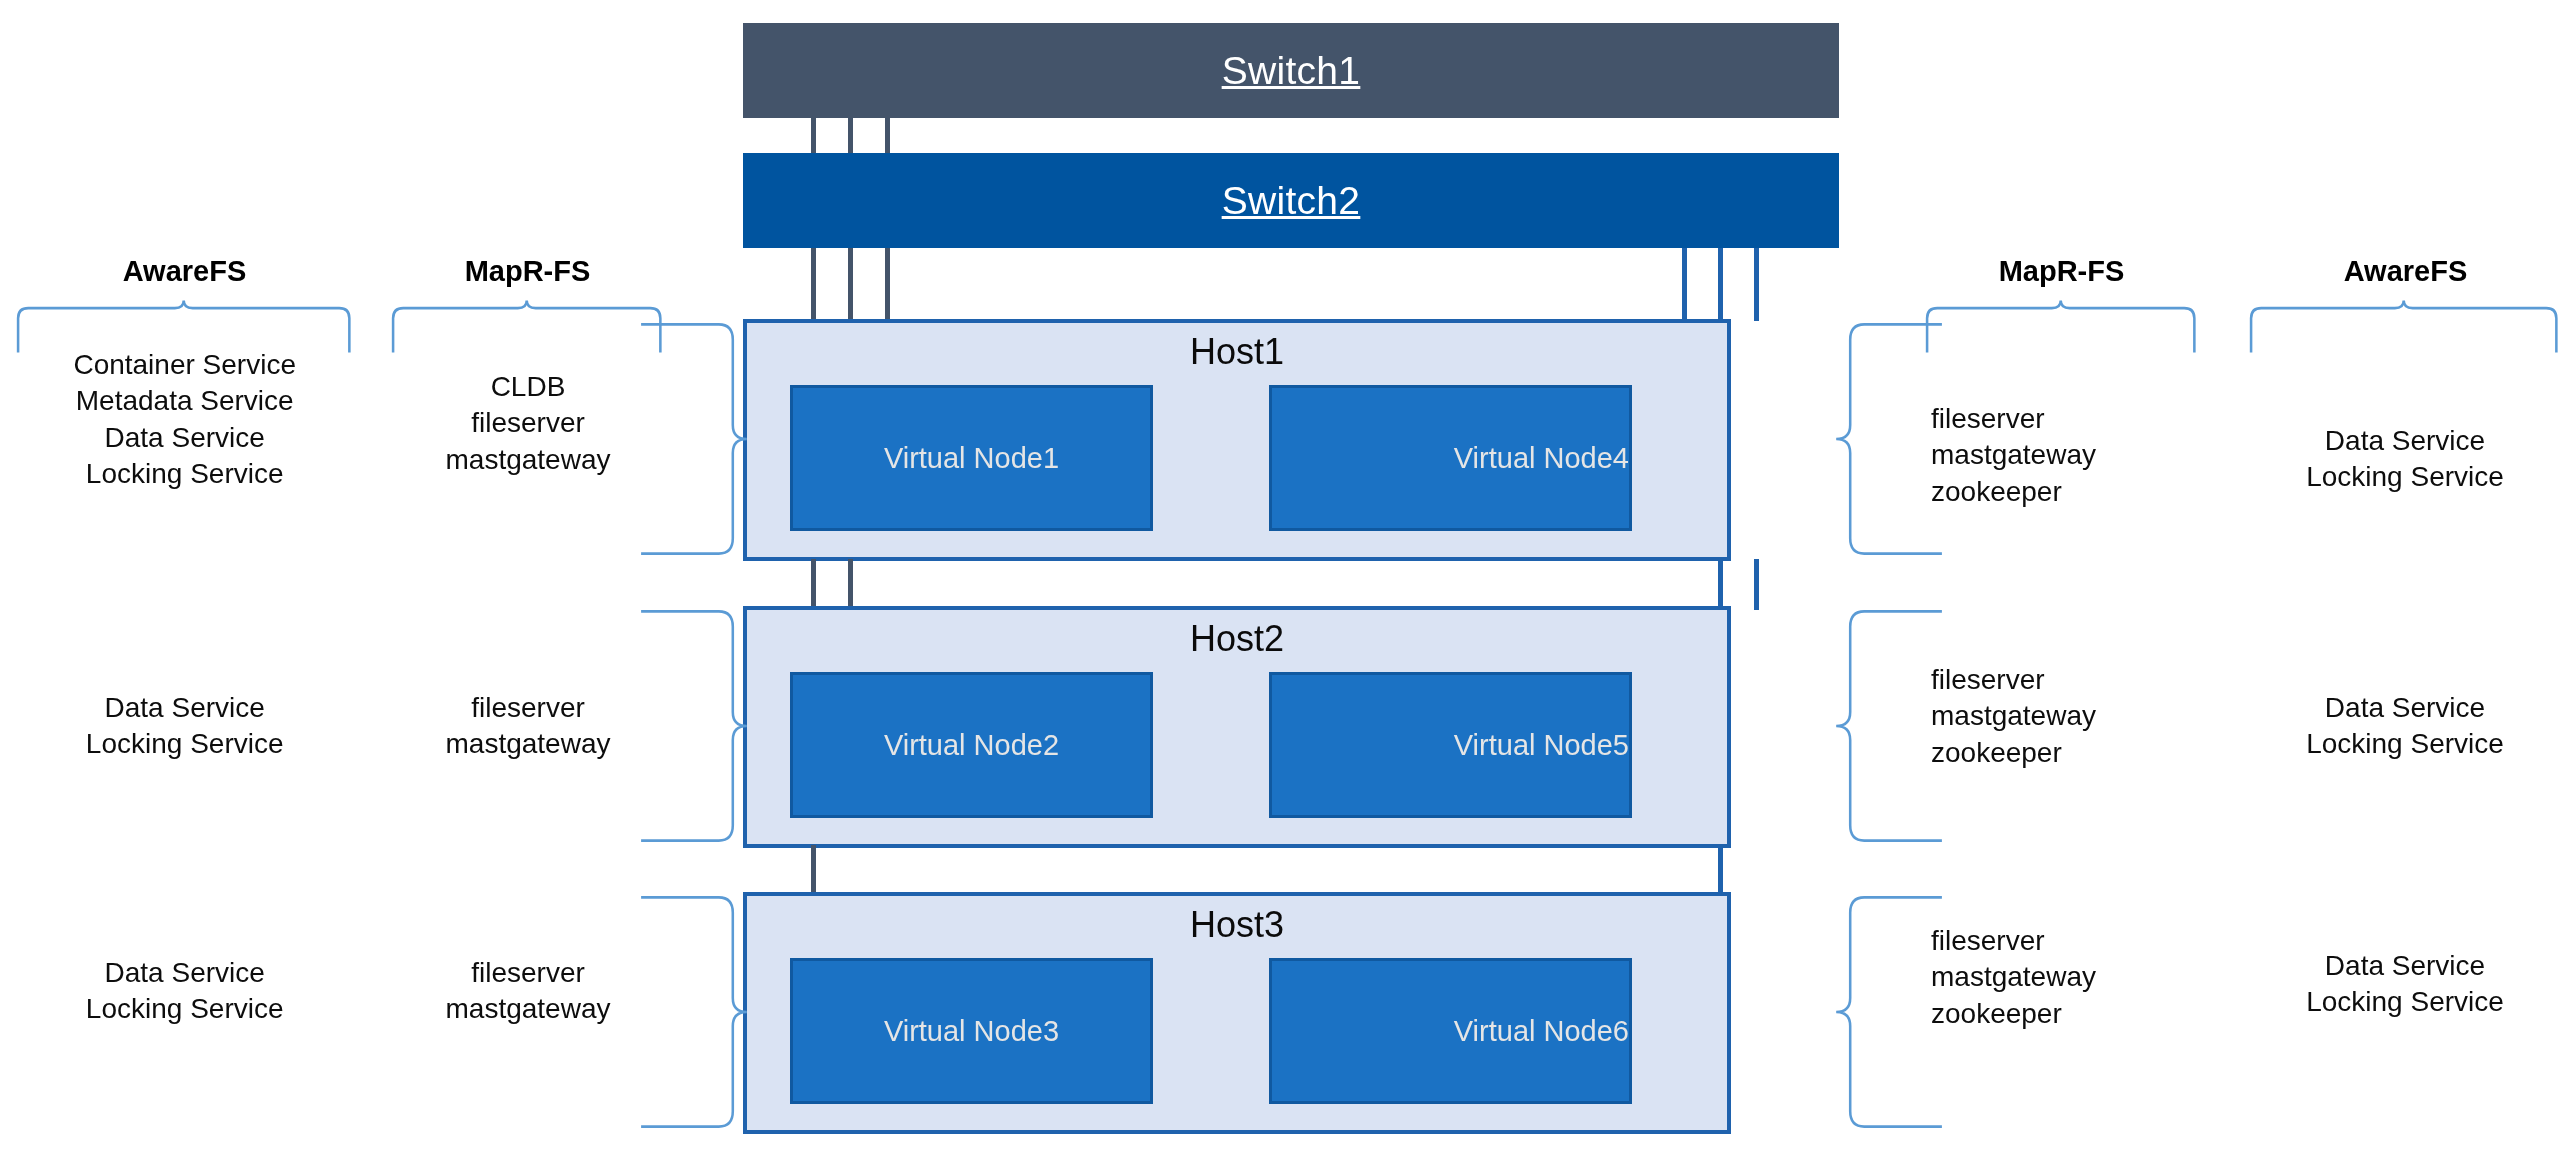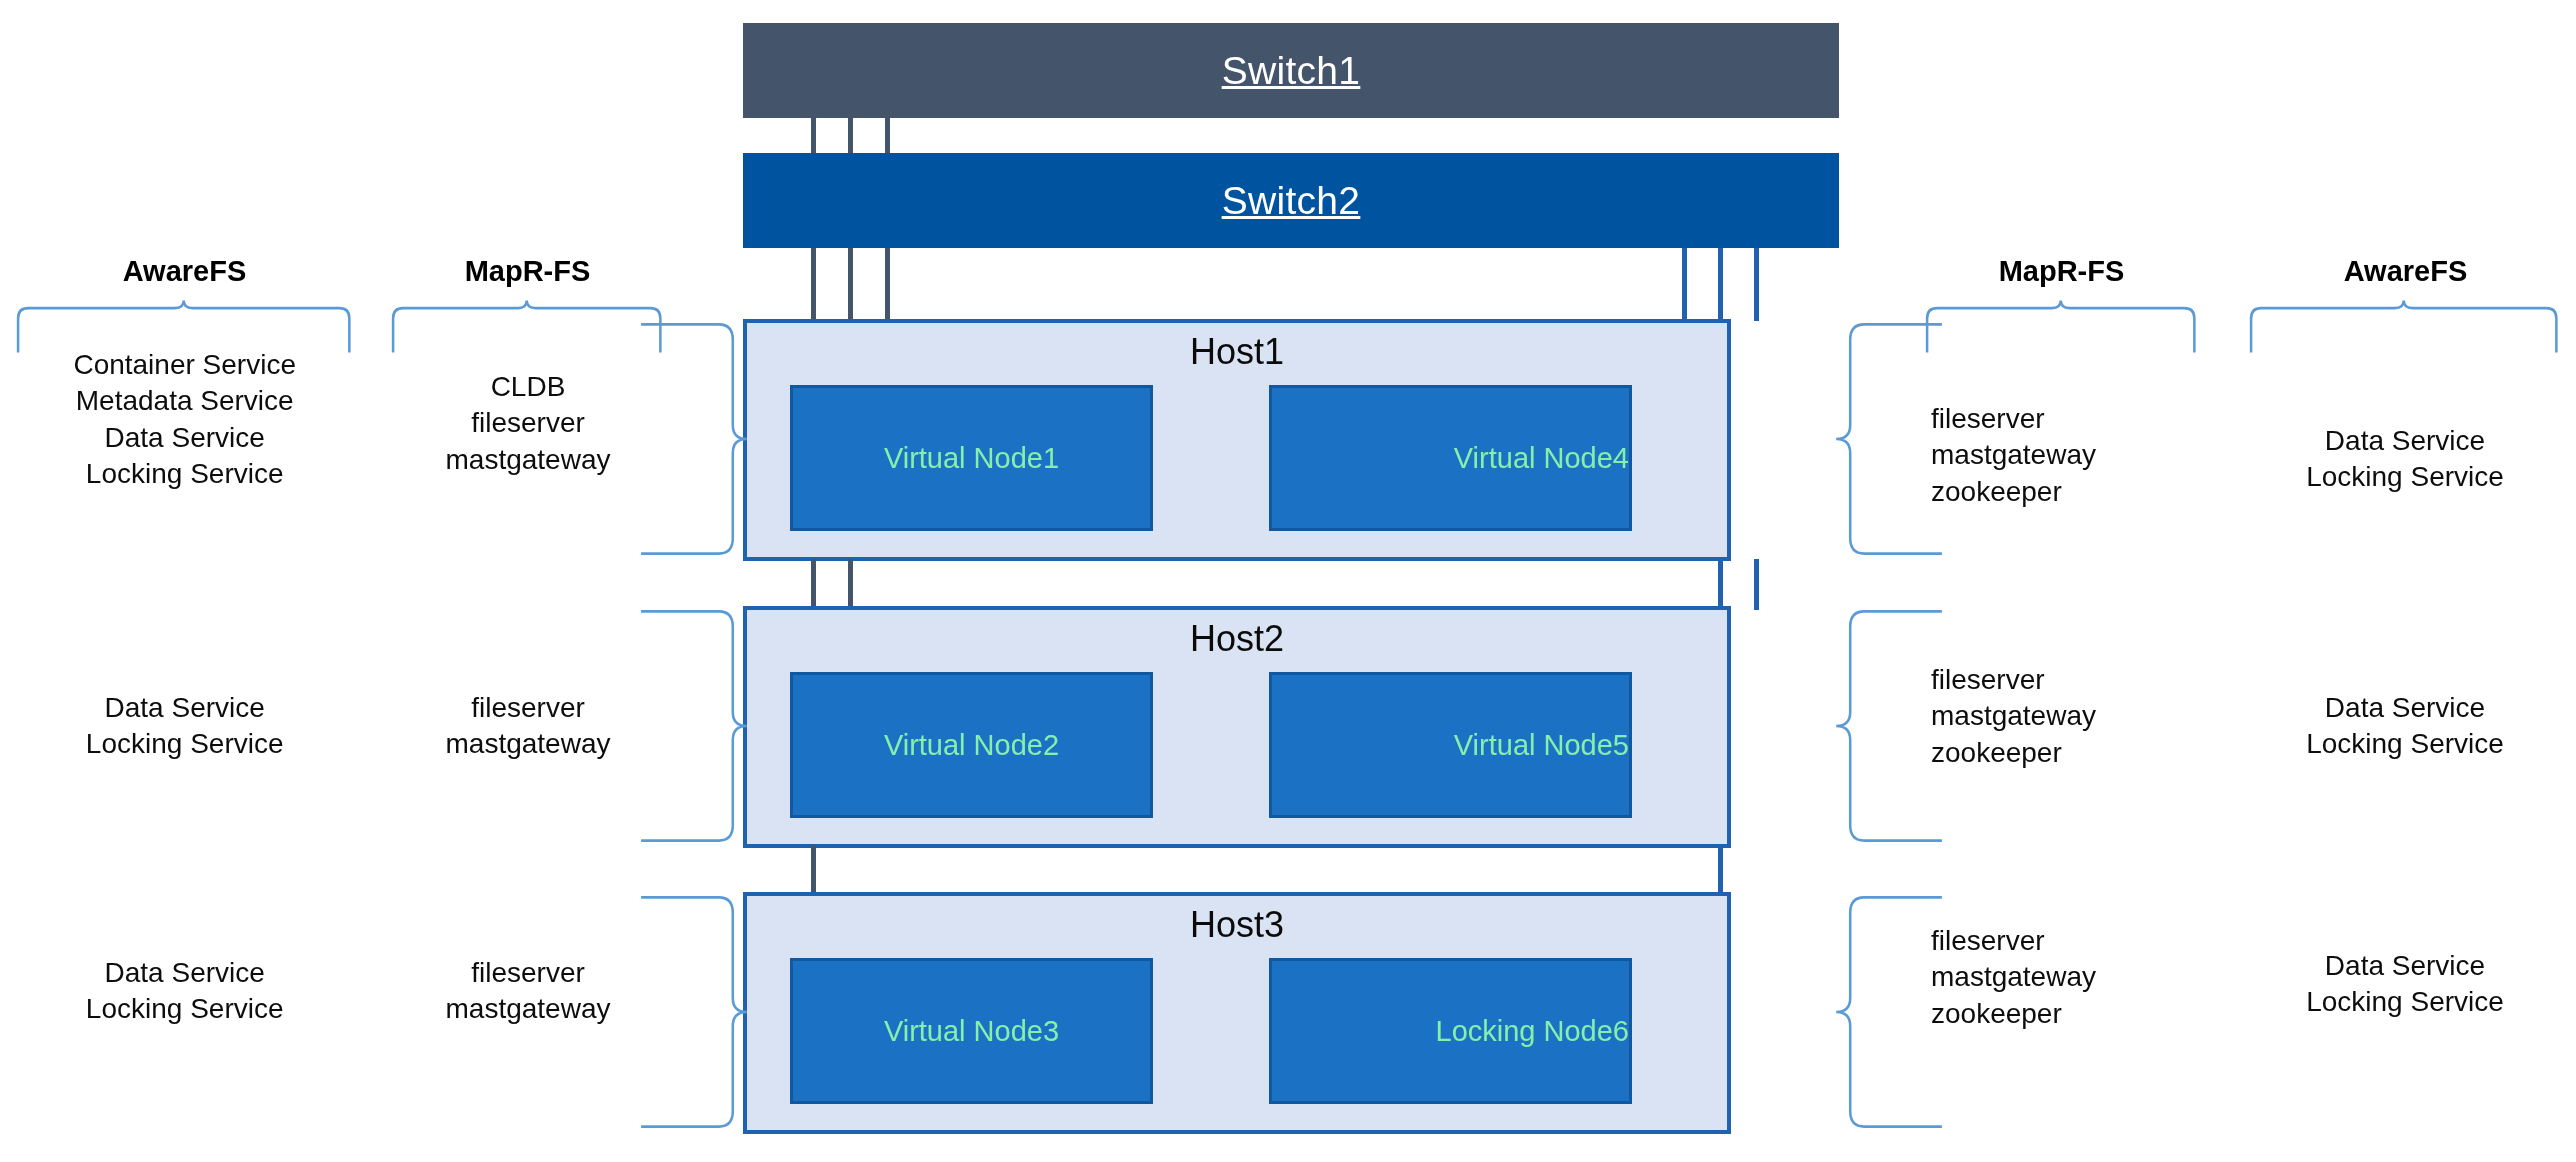--- a/index.html
+++ b/index.html
@@ -66,21 +66,21 @@
     position: absolute;
     top: 62px;
     width: 363px;
     height: 146px;
     background: #1b72c4;
     border: 3.8px solid #1059a0;
     box-sizing: border-box;
     display: flex;
     align-items: center;
     justify-content: center;
-    color: #86efac;
+    color: #e5e5e5;
     font-size: 29px;
   }
   .vnode-left  { left: 43px; }
   .vnode-right { left: 522px; justify-content: flex-end; }
 
   
   .link {
     position: absolute;
     width: 5.1px;
   }
@@ -169,21 +169,21 @@
 
   <div class="link link-dark" style="left:811px; top:845px; height:51px;"></div>
   <div class="link link-blue" style="left:1718px; top:845px; height:51px;"></div>
 
   <div class="host host3">
     <div class="host-title">Host3</div>
     <div class="vnode vnode-left">
       <span>Virtual Node3</span>
     </div>
     <div class="vnode vnode-right">
-      <span>Locking Node6</span>
+      <span>Virtual Node6</span>
     </div>
   </div>
 
   <div class="col-head" style="left:25.5px; top:255px; width:318px;">AwareFS</div>
   <div class="col-head" style="left:375px; top:255px; width:305px;">MapR-FS</div>
   <div class="col-head" style="left:1909px; top:255px; width:305px;">MapR-FS</div>
   <div class="col-head" style="left:2253px; top:255px; width:305px;">AwareFS</div>
 
   <svg class="brace" width="344" height="57" style="left:12.7px; top:298px;" viewBox="0 0 540 90" preserveAspectRatio="none">
     <path d="M8,86 L8,32 Q8,16 24,16 L254,16 Q268,16 268,4 Q268,16 282,16 L512,16 Q528,16 528,32 L528,86"></path>

